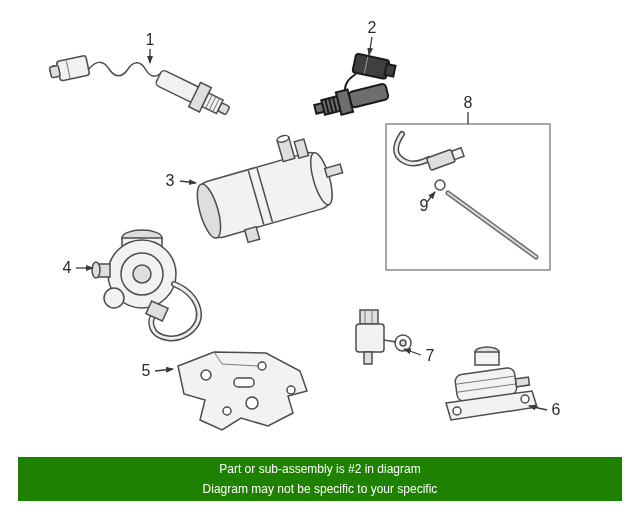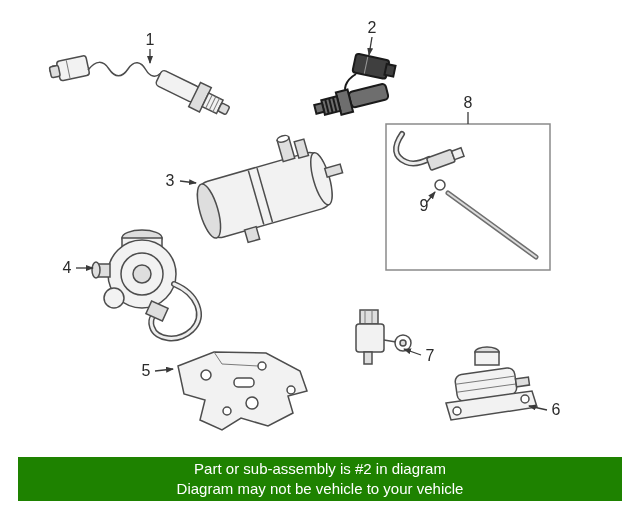--- a/index.html
+++ b/index.html
@@ -25,21 +25,21 @@
   .fg{fill:#6e6e6e;}
 
   .leader{stroke:#3a3a3a;stroke-width:1.3;marker-end:url(#arrow);}
   .leader.noarr{marker-end:none;}
   text.callout{font-family:"Liberation Sans",sans-serif;font-size:16px;fill:#2b2b2b;
                text-anchor:middle;}
 
   .banner{position:absolute;left:18px;right:18px;top:457px;height:44px;
           background:var(--color-banner-bg,#1e8200);color:var(--color-banner-text,#fff);
           display:flex;flex-direction:column;align-items:center;justify-content:center;
-          font-size:15px;line-height:20px;text-align:center;}
+          font-size:12px;line-height:20px;text-align:center;}
 </style>
 </head>
 <body>
 
 <div class="page">
 
   <svg class="diagram" width="640" height="456" viewBox="0 0 640 456">
     <defs>
       <marker id="arrow" markerWidth="8" markerHeight="8" refX="7" refY="3" orient="auto" markerUnits="userSpaceOnUse">
         <path d="M0,0 L8,3 L0,6 Z" fill="#3a3a3a"></path>
@@ -184,16 +184,16 @@
       <text class="callout" x="468" y="108">8</text>
       <line class="leader noarr" x1="468" y1="112" x2="468" y2="124"></line>
 
       <text class="callout" x="424" y="211">9</text>
       <line class="leader" x1="427" y1="202" x2="435" y2="192"></line>
     </g>
   </svg>
 
   <div class="banner">
     <div class="banner-line">Part or sub-assembly is #2 in diagram</div>
-    <div class="banner-line">Diagram may not be vehicle to your vehicle</div>
+    <div class="banner-line">Diagram may not be specific to your specific</div>
   </div>
 
 </div>
 
 </body></html>

